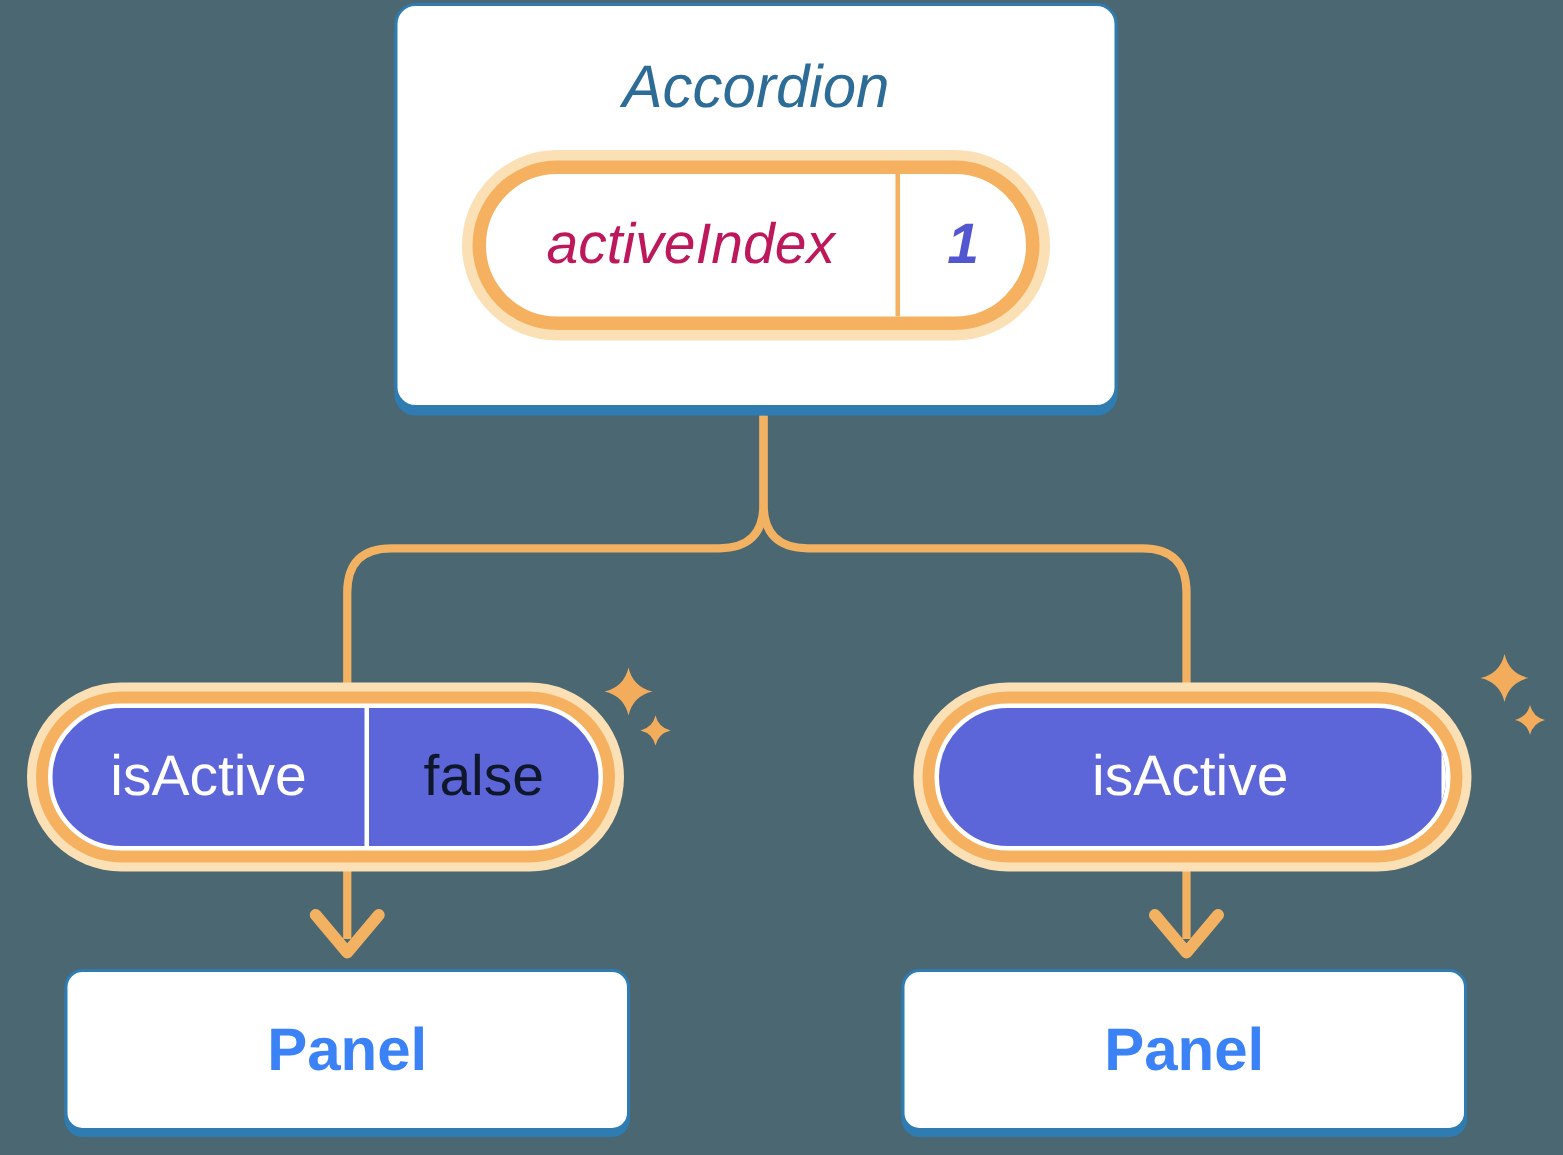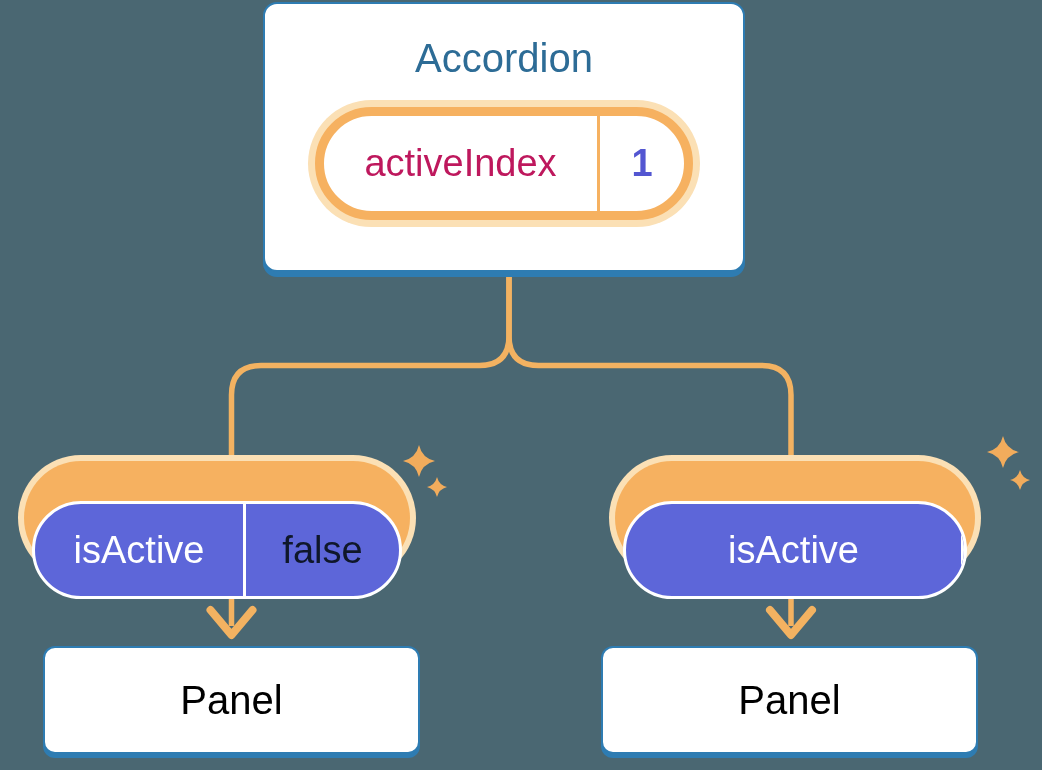--- a/index.html
+++ b/index.html
@@ -17,37 +17,37 @@
     position:absolute;
     background:#ffffff;
     border:2px solid #2E7CB2;
     box-sizing:border-box;
     z-index:2;
   }
   .accordion-card{
     left:263px;top:2px;width:482px;height:270px;
     border-radius:14px;
     box-shadow:0 5px 0 0 #2E7CB2;
-    display:flex;flex-direction:column;align-items:center;
+    display:flex;flex-direction:column;align-items:center;font-style:italic;
   }
   .accordion-title{
     margin-top:30px;
     font-size:40px;line-height:48px;font-weight:500;
     color:#2D6C96;
   }
   .panel-card{
     top:646px;width:377px;height:108px;
     border-radius:12px;
     box-shadow:0 4px 0 0 #2E7CB2;
     display:flex;align-items:center;justify-content:center;
   }
   .panel-left{left:43px;}
   .panel-right{left:601px;}
   .panel-title{
-    font-size:40px;font-weight:400;color:#000000;
+    font-size:40px;font-weight:700;color:#3b82f6;
   }
 
   
   .state-glow{
     margin-top:18px;
     width:392px;height:127px;
     box-sizing:border-box;
     padding:7px;
     background:#FBE0B5;
     border-radius:999px;
@@ -90,21 +90,20 @@
     border-radius:999px;
   }
   .prop-body{
     width:100%;height:100%;
     box-sizing:border-box;
     background:#5D66D9;
     border:3px solid #ffffff;
     border-radius:999px;
     display:flex;align-items:stretch;
     overflow:hidden;
-    margin-top:32px;
   }
   .prop-name{
     flex:1;display:flex;align-items:center;justify-content:center;
     font-size:38px;color:#ffffff;
   }
   .prop-divider-white{width:3px;background:#ffffff;}
   .prop-value{
     display:flex;align-items:center;justify-content:center;
     font-size:38px;font-weight:400;color:#0f172a;
   }

